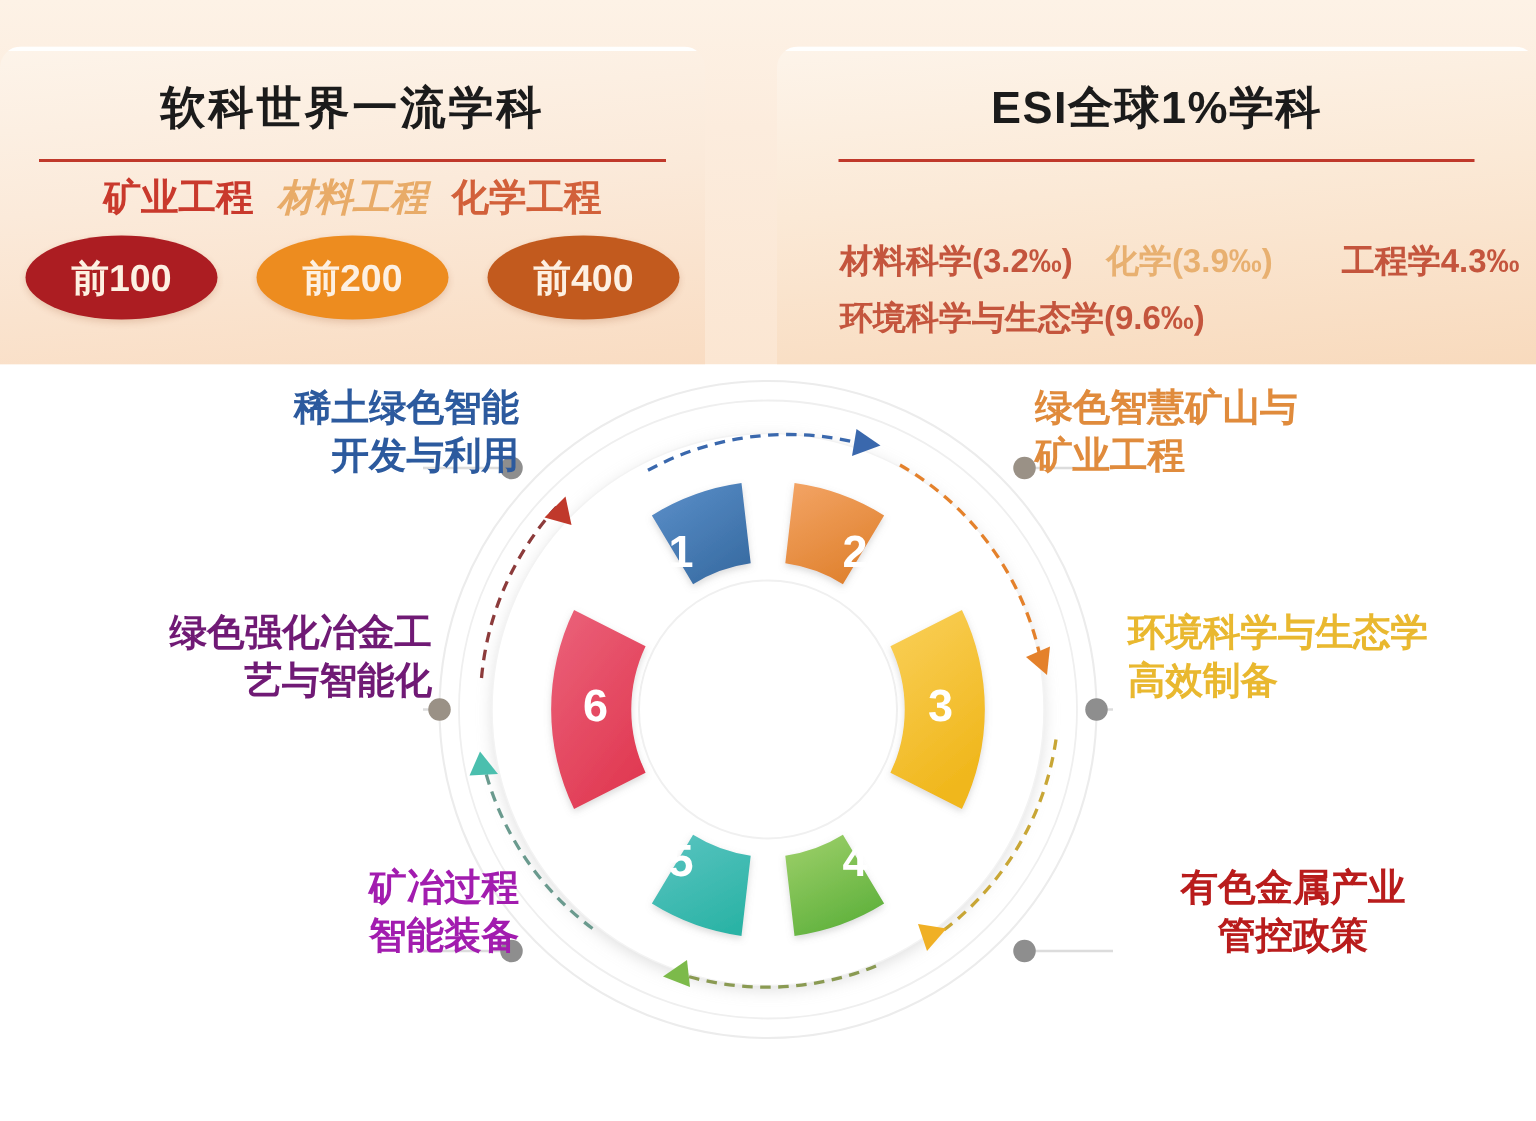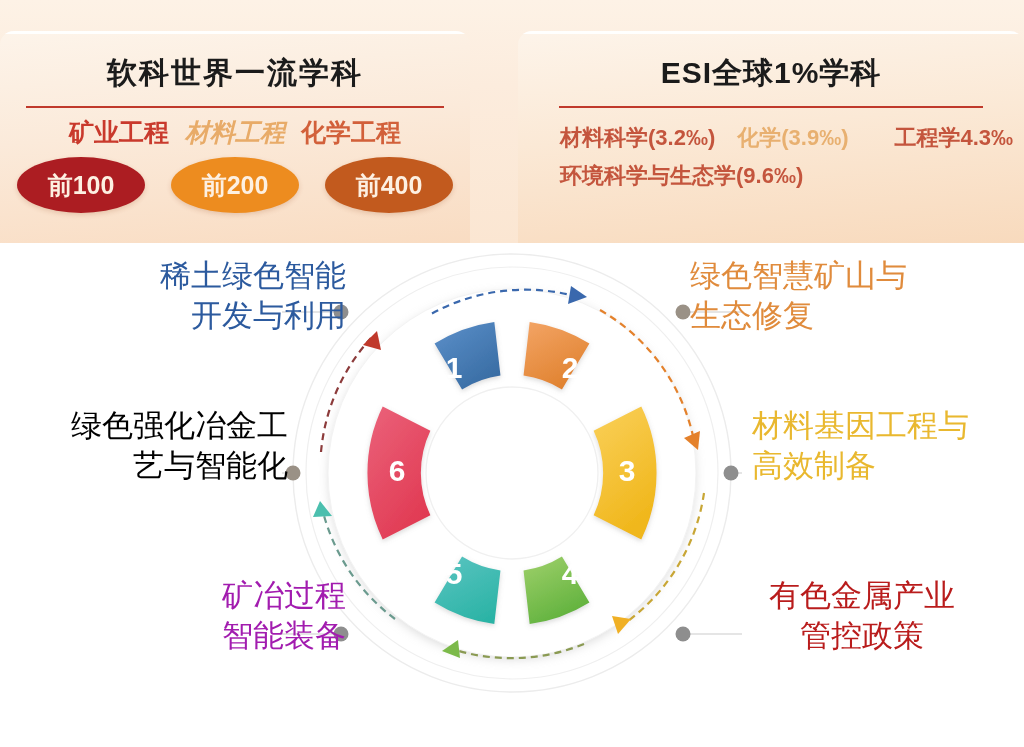--- a/index.html
+++ b/index.html
@@ -141,22 +141,22 @@
     background: #ffffff;
   }
   .wheel-svg {
     position: absolute;
     left: 282px;
     top: -5px;
   }
 
   .cb-label {
     position: absolute;
-    font-size: 31px;
-    font-weight: normal;
+    font-size: 25px;
+    font-weight: bold;
     line-height: 1.28;
     white-space: pre-line;
   }
   .lbl-1 { left: 104px; top: 13px;  text-align: right; width: 242px; }
   .lbl-2 { left: 690px; top: 13px;  text-align: left;  width: 300px; }
   .lbl-3 { left: 752px; top: 163px; text-align: left;  width: 270px; }
   .lbl-4 { left: 722px; top: 333px; text-align: left;  width: 280px; }
   .lbl-5 { left: 108px; top: 333px; text-align: right; width: 238px; }
   .lbl-6 { left: 10px;  top: 163px; text-align: right; width: 278px; }
 </style>
@@ -181,21 +181,21 @@
           <span class="badge" style="background: rgb(237, 140, 31);">前200</span>
           <span class="badge" style="background: rgb(194, 90, 30);">前400</span>
         </div>
       </div>
 
       <div class="card card-right">
         <div class="card-title">ESI全球1%学科</div>
         <div class="card-rule"></div>
         <div class="esi-lines">
           <div class="esi-line">
-            <span class="esi-item" style="color: rgb(196, 85, 61);">材料科学(3.2‰)</span>
+            <span class="esi-item" style="color: rgb(196, 85, 61); margin-top: 36px;">材料科学(3.2‰)</span>
             <span class="esi-item" style="color: rgb(232, 176, 112);">化学(3.9‰)</span>
             <span class="esi-item" style="color: rgb(196, 85, 61); margin-left: 24px;">工程学4.3‰</span>
           </div>
           <div class="esi-line">
             <span class="esi-item" style="color: rgb(196, 85, 61);">环境科学与生态学(9.6‰)</span>
           </div>
         </div>
       </div>
 
     </div>
@@ -338,24 +338,24 @@
 
       <g>
         <line x1="8" y1="235" x2="-140" y2="235" stroke="#dcdcdc" stroke-width="1.6"></line>
         <circle cx="11" cy="235" r="7.5" fill="#9a9186"></circle>
       </g>
     </svg>
 
     <div class="cb-label lbl-1" style="color: rgb(44, 90, 158);">稀土绿色智能
 开发与利用</div>
     <div class="cb-label lbl-2" style="color: rgb(224, 139, 60);">绿色智慧矿山与
-生态修复</div>
-    <div class="cb-label lbl-3" style="color: rgb(233, 184, 47);">材料基因工程与
+矿业工程</div>
+    <div class="cb-label lbl-3" style="color: rgb(233, 184, 47);">环境科学与生态学
 高效制备</div>
     <div class="cb-label lbl-4" style="color: #b91c1c; text-align: center;">有色金属产业
 管控政策</div>
     <div class="cb-label lbl-5" style="color: #a21caf;">矿冶过程
 智能装备</div>
-    <div class="cb-label lbl-6" style="color: #000000;">绿色强化冶金工
+    <div class="cb-label lbl-6" style="color: #701a75;">绿色强化冶金工
 艺与智能化</div>
 
   </div>
 </div>
 
 </body></html>

